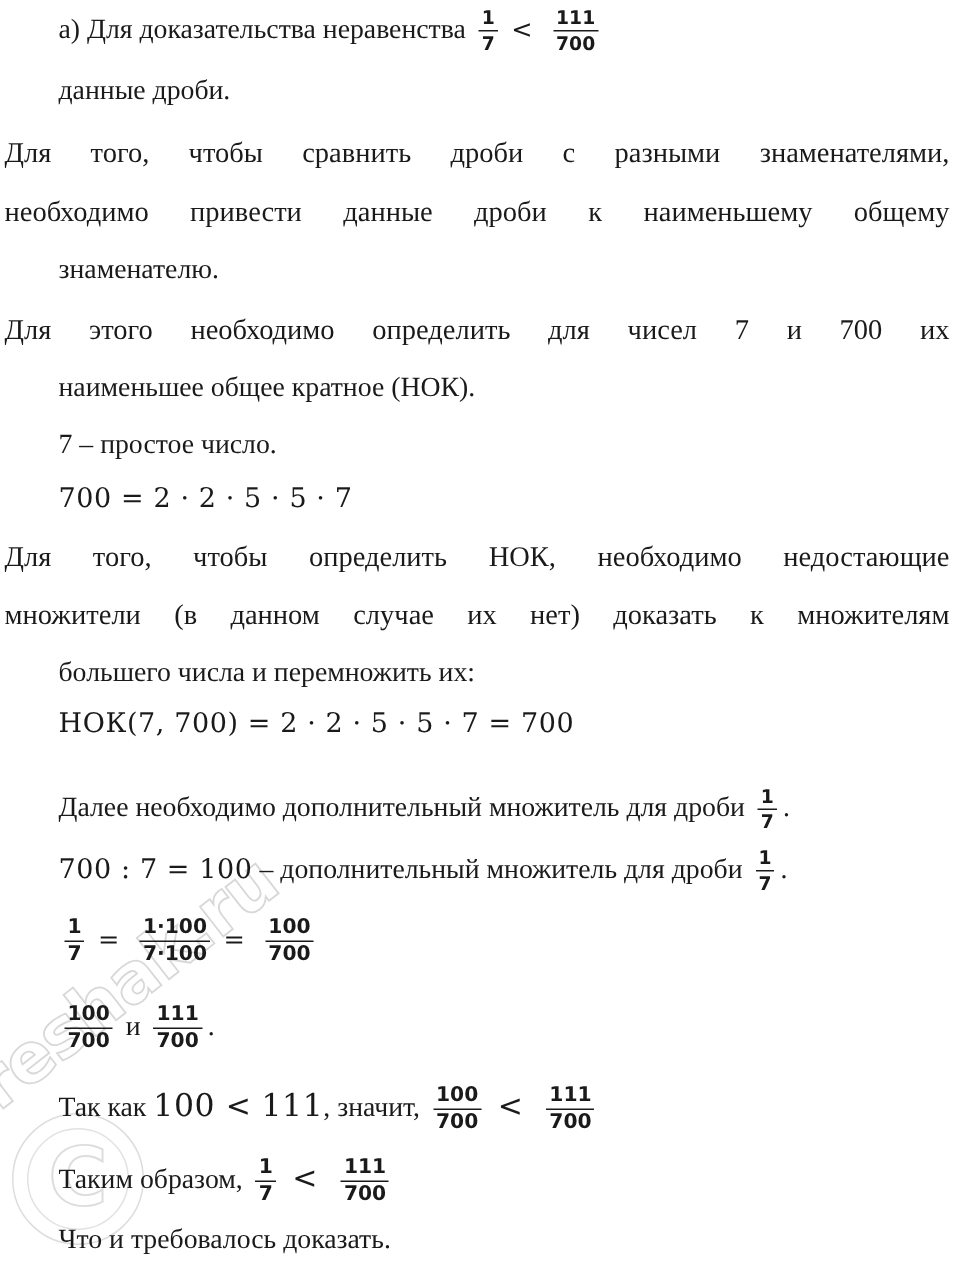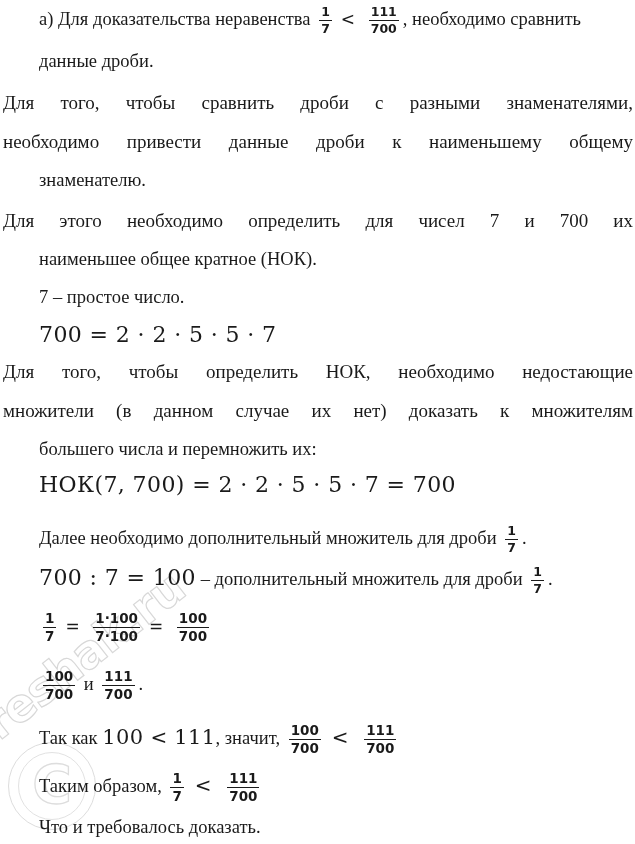--- a/index.html
+++ b/index.html
@@ -111,21 +111,21 @@
     top: -1px;
   }
   .frac .num { padding: 0 2px 1px 2px; }
   .frac .den { padding: 1px 2px 0 2px; border-top: 1.4px solid #1a1a1a; }
 
   .frac.big { font-size: 13.5px; }
 
   
   .math {
     font-family: "DejaVu Serif", "Liberation Serif", serif;
-    font-size: 22px;
+    font-size: 18px;
     letter-spacing: 0.4px;
   }
   .lt {
     font-family: "DejaVu Sans", sans-serif;
     font-size: 17px;
     padding: 0 5px;
     position: relative;
     top: 0px;
   }
   .lt.big { font-size: 20px; padding: 0 7px; }
@@ -143,21 +143,21 @@
     <div class="wm-copy2"></div>
   </div>
 
   <div class="doc" id="doc-body">
       <div class="line" style="top: 6px;"><span class="txt">а) Для доказательства неравенства</span> <span class="frac">
           <span class="num">1</span>
           <span class="den">7</span>
         </span><span class="lt">&lt;</span> <span class="frac">
           <span class="num">111</span>
           <span class="den">700</span>
-        </span><span class="txt">, необходимо сравнить</span></div>
+        </span></div>
       <div class="line" style="top: 52px;"><span class="txt">данные дроби.</span></div>
       <div class="para" style="top: 93px;"><span class="txt">Для того, чтобы сравнить дроби с разными знаменателями,</span></div>
       <div class="para" style="top: 132px;"><span class="txt">необходимо привести данные дроби к наименьшему общему</span></div>
       <div class="line" style="top: 171px;"><span class="txt">знаменателю.</span></div>
       <div class="para" style="top: 211px;"><span class="txt">Для этого необходимо определить для чисел 7 и 700 их</span></div>
       <div class="line" style="top: 250px;"><span class="txt">наименьшее общее кратное (НОК).</span></div>
       <div class="line" style="top: 288px;"><span class="txt">7 – простое число.</span></div>
       <div class="line" style="top: 324px;"><span class="math">700 = 2 · 2 · 5 · 5 · 7</span></div>
       <div class="para" style="top: 362px;"><span class="txt">Для того, чтобы определить НОК, необходимо недостающие</span></div>
       <div class="para" style="top: 401px;"><span class="txt">множители (в данном случае их нет) доказать к множителям</span></div>

